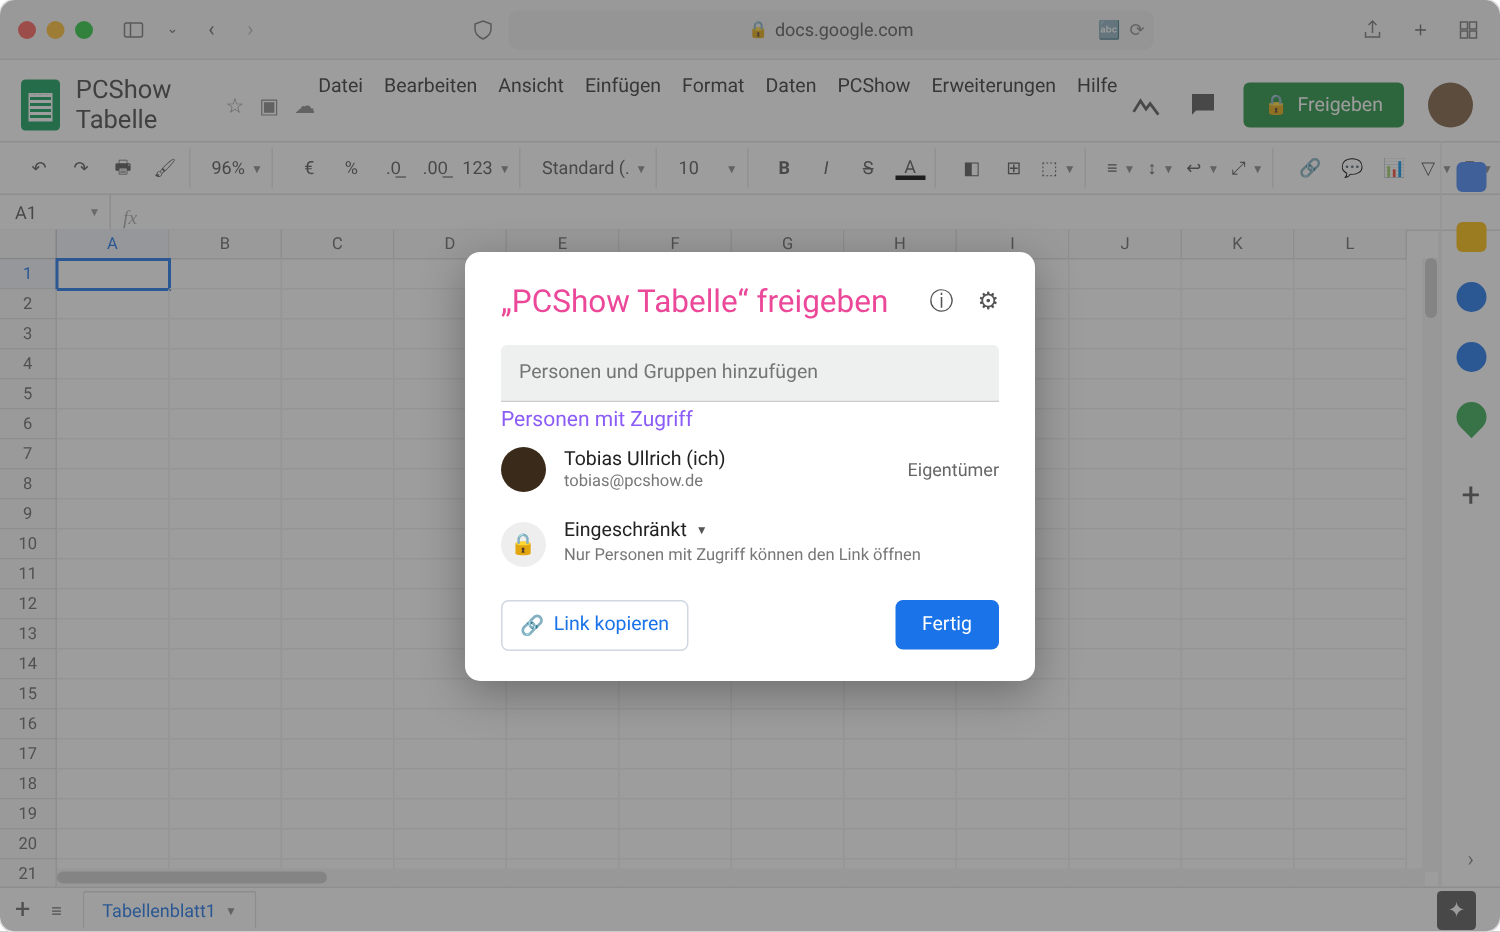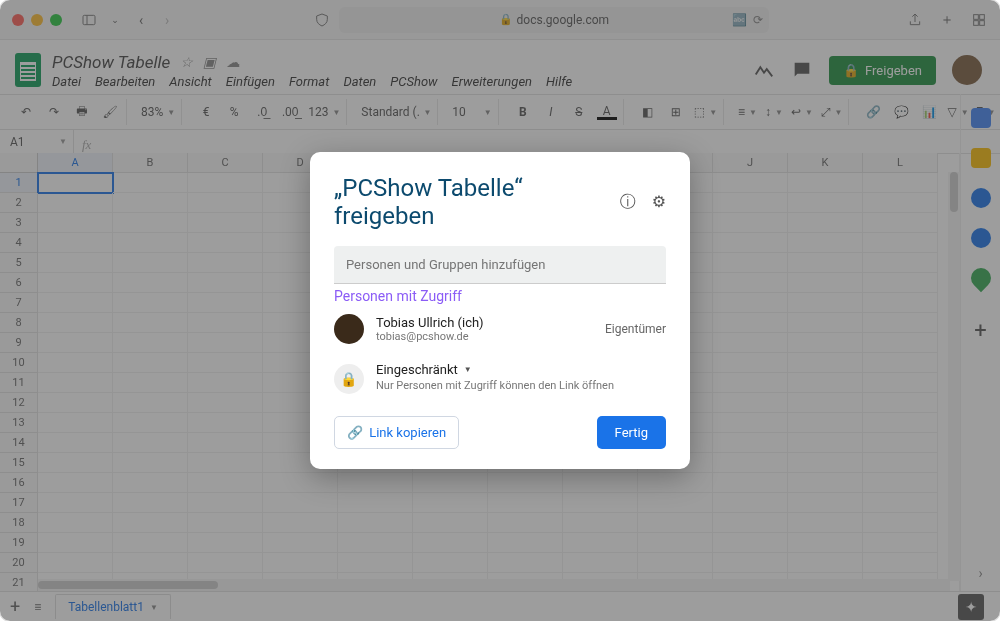--- a/index.html
+++ b/index.html
@@ -15,21 +15,21 @@
   .addr { flex: 0 0 430px; height: 26px; background: #eee; border-radius: 6px; margin: 0 auto; display: flex; align-items: center; justify-content: center; font-size: 12px; color: #555; position: relative; }
   .addr .lock { margin-right: 4px; font-size: 11px; color: #777; }
   .addr .right-icons { position: absolute; right: 6px; display: flex; gap: 6px; font-size: 12px; color: #888; }
   .bb-right { margin-left: auto; display: flex; gap: 14px; align-items: center; }
 
   
   .sheet-header { height: 54px; display: flex; align-items: center; padding: 6px 12px 0 12px; gap: 8px; }
   .sheets-logo { width: 32px; height: 40px; display:flex; align-items:center; justify-content:center; }
   .sheets-logo-inner { width: 26px; height: 34px; background: #0f9d58; border-radius: 3px; position: relative; }
   .sheets-logo-inner::after { content: ""; position: absolute; top: 9px; left: 5px; right: 5px; bottom: 6px; background: repeating-linear-gradient(#fff, #fff 2px, #0f9d58 2px, #0f9d58 4px), repeating-linear-gradient(90deg, #fff, #fff 2px, #0f9d58 2px, #0f9d58 4px); border:1px solid #fff; }
-  .title-col { display: flex; flex-direction: column; gap: 2px; font-style: italic; }
+  .title-col { display: flex; flex-direction: row; gap: 2px; }
   .title-row { display: flex; align-items: center; gap: 10px; }
   .doc-title { font-size: 17px; color: #444; }
   .title-icons { display: flex; gap: 10px; color: #888; font-size: 14px; }
   .menu-row { display: flex; gap: 14px; font-size: 13px; color: #333; }
   .menu-row .muted { color: #888; margin-left: 6px; }
   .header-right { margin-left: auto; display: flex; align-items: center; gap: 16px; padding-right:6px;}
   .hr-icon { width: 22px; height: 22px; color: #555; display:flex; align-items:center; justify-content:center; }
   .share-btn { background: #1e8e3e; color: #fff; border: none; border-radius: 4px; padding: 7px 14px; font-size: 13px; display: flex; align-items: center; gap: 6px; cursor: pointer; }
   .avatar { width: 30px; height: 30px; border-radius: 50%; background: #7a5c3e; }
 
@@ -72,21 +72,21 @@
   .sheet-tabs { position: absolute; bottom: 0; left: 0; right: 0; height: 30px; border-top: 1px solid #e0e0e0; display: flex; align-items: center; padding: 0 10px; gap: 14px; font-size: 12px; background:#fff; }
   .tab-btn { color: #666; cursor: pointer; display:flex; align-items:center; }
   .tab { padding: 5px 12px; border: 1px solid #ddd; border-bottom: none; border-radius: 2px 2px 0 0; color: #1a73e8; display: flex; align-items: center; gap: 6px; }
   .tab .caret { font-size: 8px; color: #888; }
   .explore { margin-left:auto; margin-right:6px; width:26px; height:26px; background:#555; border-radius:3px; display:flex; align-items:center; justify-content:center; color:#fff; font-size:14px; }
 
   
   .overlay { position: absolute; inset: 0; background: rgba(60,60,60,0.5); display: flex; align-items: center; justify-content: center; }
   .dialog { width: 380px; background: #fff; border-radius: 10px; padding: 22px 24px 20px 24px; box-shadow: 0 8px 30px rgba(0,0,0,0.3); }
   .dlg-head { display: flex; align-items: center; margin-bottom: 16px; }
-  .dlg-title { font-size: 24px; color: #0c4a6e; }
+  .dlg-title { font-size: 21px; color: #ec4899; }
   .dlg-icons { margin-left: auto; display: flex; gap: 16px; color: #555; font-size: 16px; }
   .dlg-input { width: 100%; background: #eef0f0; border: none; border-bottom: 1px solid #ccc; padding: 11px 12px; font-size: 13px; border-radius: 4px 4px 0 0; color: #666; margin-bottom: 4px; }
   .dlg-section { font-size: 14px; color: #8b5cf6; margin-bottom: 10px; }
   .person { display: flex; align-items: center; gap: 12px; margin-bottom: 18px; }
   .pavatar { width: 30px; height: 30px; border-radius: 50%; background: #3a2a1a; }
   .pname { font-size: 13px; color: #222; }
   .pemail { font-size: 11px; color: #777; }
   .prole { margin-left: auto; font-size: 12px; color: #666; }
   .access-row { display: flex; gap: 12px; align-items: flex-start; margin-bottom: 22px; }
   .lock-icon { width: 30px; height: 30px; border-radius: 50%; background: #eee; display: flex; align-items: center; justify-content: center; font-size: 14px; color: #666; margin-top:2px;}
@@ -194,21 +194,21 @@
 
 <div class="toolbar">
   <div class="tb-group">
     <div class="tb-btn">↶</div>
     <div class="tb-btn">↷</div>
     <div class="tb-btn">🖶</div>
     <div class="tb-btn">🖌</div>
   </div>
   <div class="tb-group">
     <div class="tb-sel">
-        <span>83%</span>
+        <span>96%</span>
         <span class="caret">▼</span>
       </div>
   </div>
   <div class="tb-group">
     <div class="tb-btn">€</div>
     <div class="tb-btn">%</div>
     <div class="tb-btn">.0̲</div>
     <div class="tb-btn">.00̲</div>
     <div class="tb-sel">
         <span>123</span>

